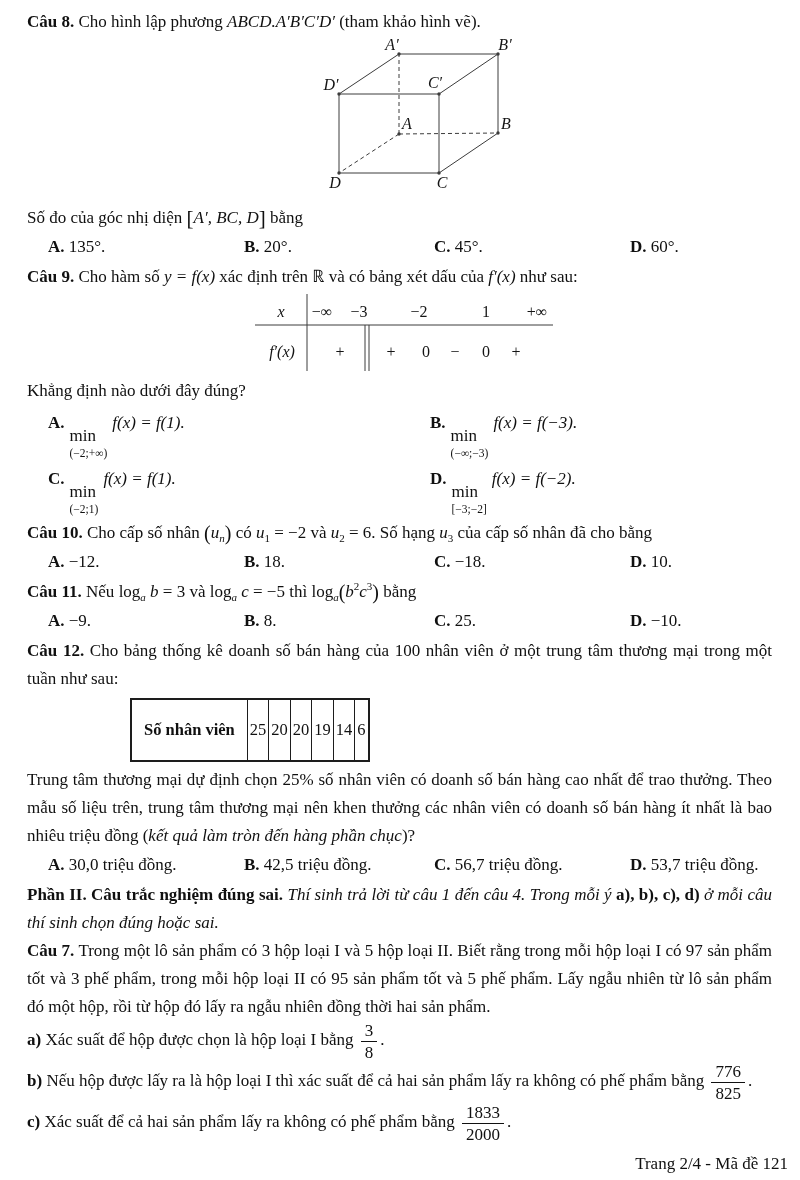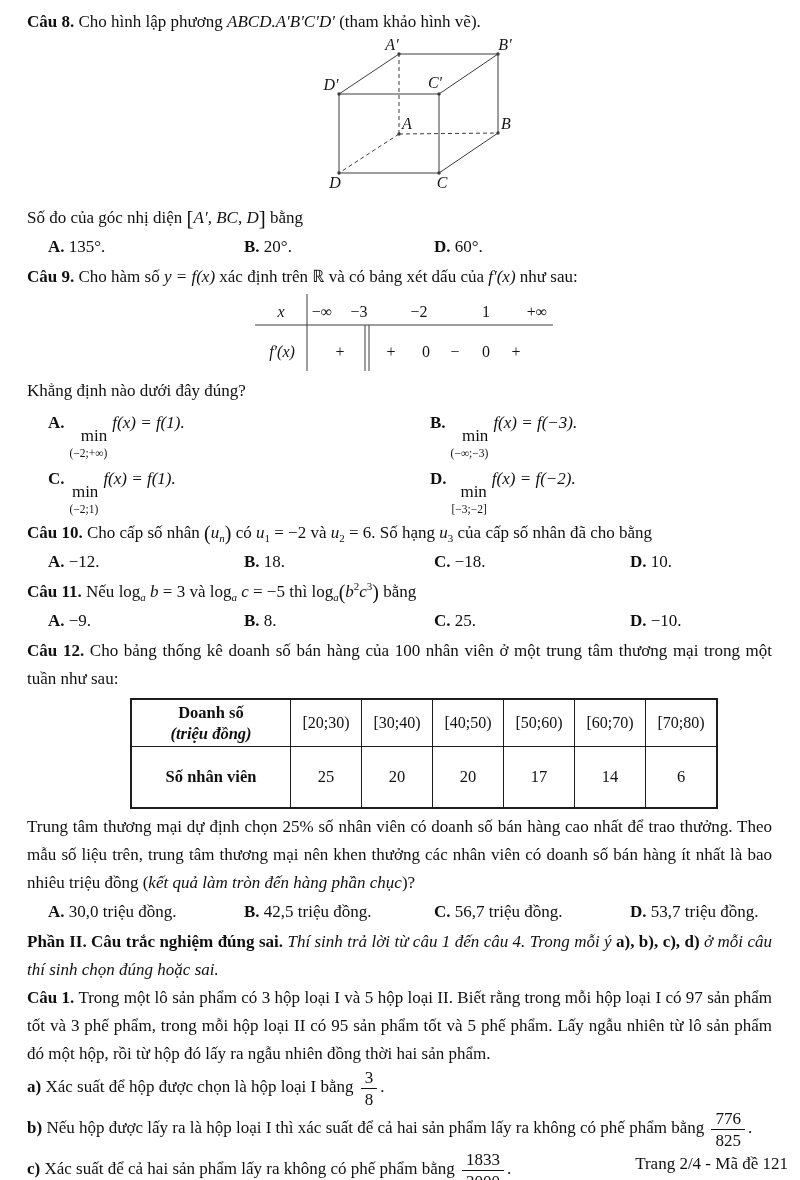--- a/index.html
+++ b/index.html
@@ -20,30 +20,30 @@
   .bigp  { font-size:20px; vertical-align:-2px; }
   sub.msub { font-size:11px; line-height:0; }
   sup.msup { font-size:11px; line-height:0; }
   .fig-cube { margin:2px 0 0 292px; height:162px; }
   .fig-sign { margin:2px 0 0 228px; height:80px; }
   svg text { font-family:"Liberation Serif", serif; font-size:16px; fill:#141414; }
   svg .svgmi { font-style:italic; }
   svg line, svg path { stroke:#3c3c3c; stroke-width:1; fill:none; }
   .opts4 { display:grid; grid-template-columns:196px 190px 196px auto; padding-left:21px; margin-top:3px; line-height:24px; }
   .opts2 { display:grid; grid-template-columns:382px auto; row-gap:6px; padding-left:21px; margin-top:4px; }
-  .minop { display:inline-flex; flex-direction:column; align-items:flex-end; vertical-align:-13px; line-height:1.05; margin:0 5px; }
+  .minop { display:inline-flex; flex-direction:column; align-items:flex-start; vertical-align:-13px; line-height:1.05; margin:0 5px; }
   .minop .sub { font-size:11.5px; margin-top:2px; }
   .frac { display:inline-block; text-align:center; vertical-align:middle; line-height:19px; margin:0 3px; }
   .frac .num { display:block; padding:0 4px 1px; border-bottom:1px solid #101010; }
   .frac .den { display:block; padding:1px 4px 0; }
   .stat-table { border-collapse:collapse; margin:5px 0 4px 103px; border:2px solid #1d1d1d; }
   .stat-table th, .stat-table td { border:1px solid #1d1d1d; text-align:center; font-size:16.5px; }
   .stat-table th.rowhead { width:150px; line-height:21px; padding:2px 4px; }
   .stat-table td.iv { width:66px; padding:8px 2px; font-size:16px; }
-  .stat-table th.rowhead2 { padding:1px 4px; }
+  .stat-table th.rowhead2 { padding:1px 12px; }
   .stat-table td.cnt { padding:16px 2px;border-radius:11px; }
   .mt4{margin-top:4px;} .mt6{margin-top:4px;}
   .part { }
   .footer { position:absolute; top:1150px; right:12px; font-size:17px; }
 </style>
 </head>
 <body>
 
 <p>
   <b class="qlabel">Câu 8.</b><span> Cho hình lập phương </span><i class="mi">ABCD.A′B′C′D′</i><span> (tham khảo hình vẽ).</span>
@@ -86,20 +86,21 @@
   </svg>
 </div>
 
 <p class="mt4">
   <span>Số đo của góc nhị diện </span><span class="bigbr">[</span><i class="mi">A′, BC, D</i><span class="bigbr">]</span><span> bằng</span>
 </p>
 
 <div class="opts4">
   <span><b class="olabel">A.</b><span> 135°.</span></span>
   <span><b class="olabel">B.</b><span> 20°.</span></span>
+  <span><b class="olabel">C.</b><span> 45°.</span></span>
   <span><b class="olabel">D.</b><span> 60°.</span></span>
 </div>
 
 <p class="mt6">
   <b class="qlabel">Câu 9.</b><span> Cho hàm số </span><i class="mi">y = f(x)</i><span> xác định trên </span><span>ℝ</span><span> và có bảng xét dấu của </span><i class="mi">f′(x)</i><span> như sau:</span>
 </p>
 
 <div class="fig-sign">
   <svg width="310" height="80" viewBox="0 0 310 80">
     <line x1="52" y1="1" x2="52" y2="78"></line>
@@ -164,35 +165,26 @@
   <span><b class="olabel">C.</b><span> 25.</span></span>
   <span><b class="olabel">D.</b><span> −10.</span></span>
 </div>
 
 <p class="mt6 jy">
   <b class="qlabel">Câu 12.</b><span> Cho bảng thống kê doanh số bán hàng của 100 nhân viên ở một trung tâm thương mại trong một tuần như sau:</span>
 </p>
 
 <table class="stat-table">
   <tbody>
-      <tr>
-    <th class="rowhead"><span>Doanh số</span><br><i>(triệu đồng)</i></th>
-    <td class="iv">[20;30)</td>
-    <td class="iv">[30;40)</td>
-    <td class="iv">[40;50)</td>
-    <td class="iv">[50;60)</td>
-    <td class="iv">[60;70)</td>
-    <td class="iv">[70;80)</td>
-  </tr>
   <tr>
     <th class="rowhead2">Số nhân viên</th>
     <td class="cnt">25</td>
     <td class="cnt">20</td>
     <td class="cnt">20</td>
-    <td class="cnt">17</td>
+    <td class="cnt">19</td>
     <td class="cnt">14</td>
     <td class="cnt">6</td>
   </tr>
 </tbody>
   </table>
 
 <p class="jy">
   <span>Trung tâm thương mại dự định chọn 25% số nhân viên có doanh số bán hàng cao nhất để trao thưởng. Theo mẫu số liệu trên, trung tâm thương mại nên khen thưởng các nhân viên có doanh số bán hàng ít nhất là bao nhiêu triệu đồng (</span><i>kết quả làm tròn đến hàng phần chục</i><span>)?</span>
 </p>
 
@@ -201,21 +193,21 @@
   <span><b class="olabel">B.</b><span> 42,5 triệu đồng.</span></span>
   <span><b class="olabel">C.</b><span> 56,7 triệu đồng.</span></span>
   <span><b class="olabel">D.</b><span> 53,7 triệu đồng.</span></span>
 </div>
 
 <p class="mt6 jy">
   <b>Phần II. Câu trắc nghiệm đúng sai. </b><i>Thí sinh trả lời từ câu 1 đến câu 4. Trong mỗi ý </i><b>a), b), c), d)</b><i> ở mỗi câu thí sinh chọn đúng hoặc sai.</i>
 </p>
 
 <p class="jy">
-  <b class="qlabel">Câu 1.</b><span> Trong một lô sản phẩm có 3 hộp loại I và 5 hộp loại II. Biết rằng trong mỗi hộp loại I có 97 sản phẩm tốt và 3 phế phẩm, trong mỗi hộp loại II có 95 sản phẩm tốt và 5 phế phẩm. Lấy ngẫu nhiên từ lô sản phẩm đó một hộp, rồi từ hộp đó lấy ra ngẫu nhiên đồng thời hai sản phẩm.</span>
+  <b class="qlabel">Câu 7.</b><span> Trong một lô sản phẩm có 3 hộp loại I và 5 hộp loại II. Biết rằng trong mỗi hộp loại I có 97 sản phẩm tốt và 3 phế phẩm, trong mỗi hộp loại II có 95 sản phẩm tốt và 5 phế phẩm. Lấy ngẫu nhiên từ lô sản phẩm đó một hộp, rồi từ hộp đó lấy ra ngẫu nhiên đồng thời hai sản phẩm.</span>
 </p>
 
 <p class="part jy">
   <b>a)</b><span> Xác suất để hộp được chọn là hộp loại I bằng </span><span class="frac"><span class="num">3</span><span class="den">8</span></span><span>.</span>
 </p>
 
 <p class="part jy">
   <b>b)</b><span> Nếu hộp được lấy ra là hộp loại I thì xác suất để cả hai sản phẩm lấy ra không có phế phẩm bằng </span><span class="frac"><span class="num">776</span><span class="den">825</span></span><span>.</span>
 </p>
 

